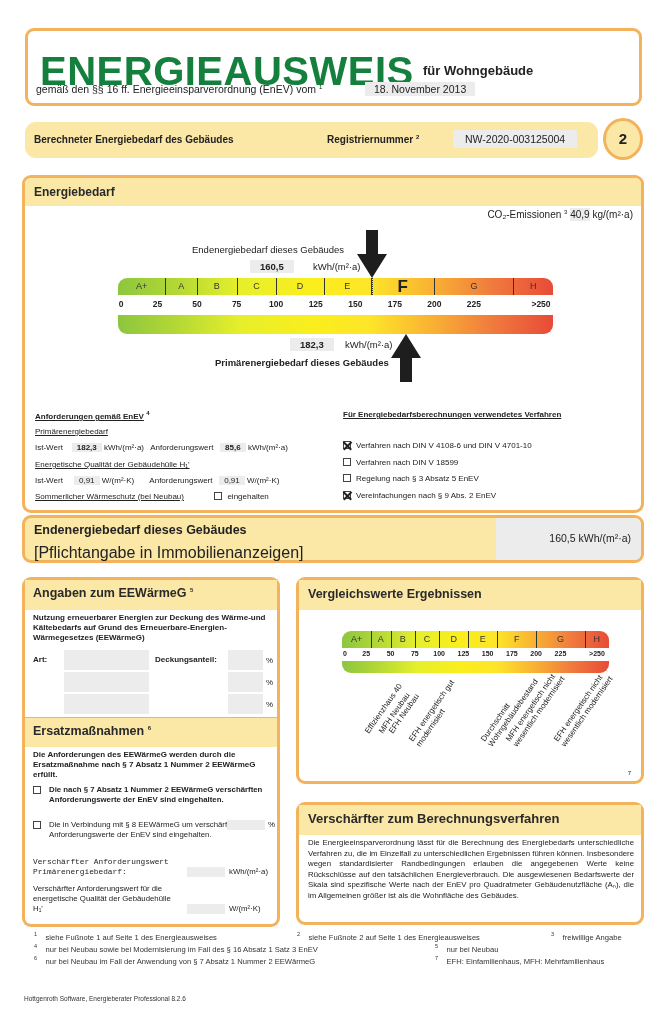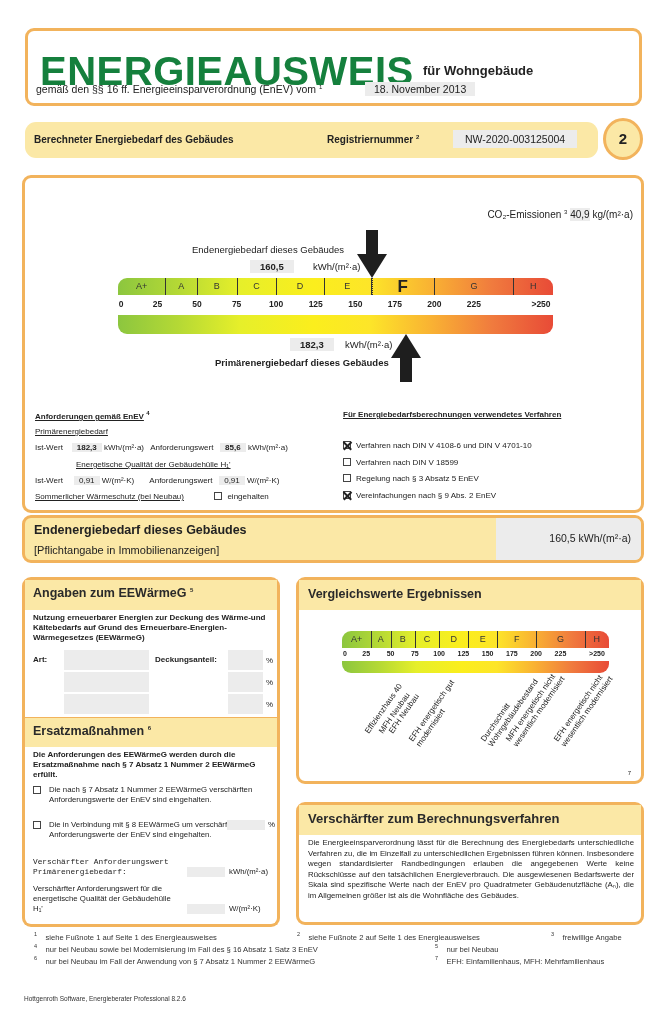--- a/index.html
+++ b/index.html
@@ -52,21 +52,21 @@
   #req-title{left:10px;top:232px;font-size:8px;font-weight:bold;}
   .req{position:absolute;font-size:8px;}
   .val{background:#ececec;padding:0 5px;font-weight:bold;}
   .cb{display:inline-block;width:8px;height:8px;border:1px solid #444;margin-right:5px;vertical-align:-1px;position:relative;}
   .cb.x::before,.cb.x::after{content:"";position:absolute;left:-2px;top:3px;width:11px;height:1.5px;background:#222;}
   .cb.x::before{transform:rotate(45deg);} .cb.x::after{transform:rotate(-45deg);}
 
   
   #ee-bar{left:22px;top:515px;width:622px;height:48px;background:#fbe8a6;}
   #ee-title{left:9px;top:5px;font-size:12.5px;font-weight:bold;}
-  #ee-sub{left:9px;top:26px;font-size:11px;}
+  #ee-sub{left:9px;top:26px;font-size:16px;}
   #ee-valbox{right:0;top:0;width:145px;height:42px;background:#ececec;border-radius:0 6px 6px 0;}
   #ee-val{right:10px;top:14px;font-size:10.5px;}
 
   
   #eew-box{left:22px;top:577px;width:258px;height:140px;border-bottom:none;border-radius:9px 9px 0 0;}
   #eew-hdr{left:0;top:0;width:100%;height:30px;padding:6px 8px;font-size:12.5px;}
   #eew-desc{left:8px;top:33px;width:240px;font-size:8px;font-weight:bold;line-height:10px;}
   .fillbox{position:absolute;background:#ececec;}
   #ers-box{left:22px;top:717px;width:258px;height:210px;border-top:none;border-radius:0 0 9px 9px;}
   #ers-hdr{left:0;top:0;width:100%;height:30px;padding:6px 8px;font-size:12.5px;border-top:1px solid #f2b35c;}
@@ -100,20 +100,21 @@
 </div>
 
 <div class="abs" id="reg-bar">
   <div class="abs" id="reg-left">Berechneter Energiebedarf des Gebäudes</div>
   <div class="abs" id="reg-lbl"><span>Registriernummer</span> <sup>2</sup></div>
   <div class="abs grey" id="reg-val">NW-2020-003125004</div>
 </div>
 <div class="abs" id="page-circle">2</div>
 
 <div class="box" id="eb-box">
+  <div class="abs hdr" id="eb-hdr">Energiebedarf</div>
   <div class="abs co2" id="co2-row">
     <span>CO₂-Emissionen</span> <sup>3</sup>
     <span class="grey" style="padding:1px 0;">40,9</span>
     <span>kg/(m²·a)</span>
   </div>
   <div class="abs" id="end-lbl">Endenergiebedarf dieses Gebäudes</div>
   <div class="abs grey" id="end-val">160,5</div>
   <div class="abs" id="end-unit">kWh/(m²·a)</div>
 
   <div class="scale" id="main-scale" style="left:93px;top:100px;width:435px;height:56px;">
@@ -163,21 +164,21 @@
   <div class="abs" id="req-title"><u>Anforderungen gemäß EnEV</u> <sup>4</sup></div>
   <div class="req" style="left:10px;top:249px;"><u>Primärenergiebedarf</u></div>
   <div class="req" style="left:10px;top:265px;">
     <span>Ist-Wert</span>&nbsp;&nbsp;&nbsp;
     <span class="val">182,3</span>
     <span>kWh/(m²·a)</span>&nbsp;&nbsp;
     <span>Anforderungswert</span>&nbsp;&nbsp;
     <span class="val">85,6</span>
     <span>kWh/(m²·a)</span>
   </div>
-  <div class="req" style="left:10px;top:282px;margin-left:41px;"><u>Energetische Qualität der Gebäudehülle H₁'</u></div>
+  <div class="req" style="left:10px;top:282px;"><u>Energetische Qualität der Gebäudehülle H₁'</u></div>
   <div class="req" style="left:10px;top:298px;">
     <span>Ist-Wert</span>&nbsp;&nbsp;&nbsp;&nbsp;
     <span class="val" style="font-weight:normal;">0,91</span>
     <span>W/(m²·K)</span>&nbsp;&nbsp;&nbsp;&nbsp;&nbsp;&nbsp;
     <span>Anforderungswert</span>&nbsp;&nbsp;
     <span class="val" style="font-weight:normal;">0,91</span>
     <span>W/(m²·K)</span>
   </div>
   <div class="req" style="left:10px;top:314px;">
     <u>Sommerlicher Wärmeschutz (bei Neubau)</u>
@@ -212,21 +213,21 @@
   <div class="fillbox" style="left:203px;top:92px;width:35px;height:20px;"></div>
   <div class="fillbox" style="left:203px;top:114px;width:35px;height:20px;"></div>
   <div class="abs" style="left:241px;top:76px;font-size:8px;">%</div>
   <div class="abs" style="left:241px;top:98px;font-size:8px;">%</div>
   <div class="abs" style="left:241px;top:120px;font-size:8px;">%</div>
 </div>
 
 <div class="box" id="ers-box">
   <div class="abs hdr" id="ers-hdr"><span>Ersatzmaßnahmen</span> <sup>6</sup></div>
   <div class="abs" id="ers-desc">Die Anforderungen des EEWärmeG werden durch die Ersatzmaßnahme nach § 7 Absatz 1 Nummer 2 EEWärmeG erfüllt.</div>
-  <div class="ers-item" style="top:68px;"><span class="cb"></span><span>Die nach § 7 Absatz 1 Nummer 2 EEWärmeG verschärften Anforderungswerte der EnEV sind eingehalten.</span></div>
+  <div class="ers-item" style="top:68px;font-weight:bold;"><span class="cb"></span><span>Die nach § 7 Absatz 1 Nummer 2 EEWärmeG verschärften Anforderungswerte der EnEV sind eingehalten.</span></div>
   <div class="ers-item" style="top:103px;width:210px;"><span class="cb"></span><span>Die in Verbindung mit § 8 EEWärmeG um</span> <span>verschärften Anforderungswerte der EnEV sind eingehalten.</span></div>
   <div class="fillbox" style="left:202px;top:103px;width:38px;height:10px;"></div>
   <div class="abs" style="left:243px;top:103px;font-size:8px;">%</div>
   <div class="ers-lbl" style="top:140px;width:140px;font-family:Liberation Mono, monospace;">Verschärfter Anforderungswert Primärenergiebedarf:</div>
   <div class="fillbox" style="left:162px;top:150px;width:38px;height:10px;"></div>
   <div class="abs" style="left:204px;top:150px;font-size:7.8px;">kWh/(m²·a)</div>
   <div class="ers-lbl" style="top:167px;width:140px;">Verschärfter Anforderungswert für die energetische Qualität der Gebäudehülle H₁'</div>
   <div class="fillbox" style="left:162px;top:187px;width:38px;height:10px;"></div>
   <div class="abs" style="left:204px;top:187px;font-size:7.8px;">W/(m²·K)</div>
 </div>

